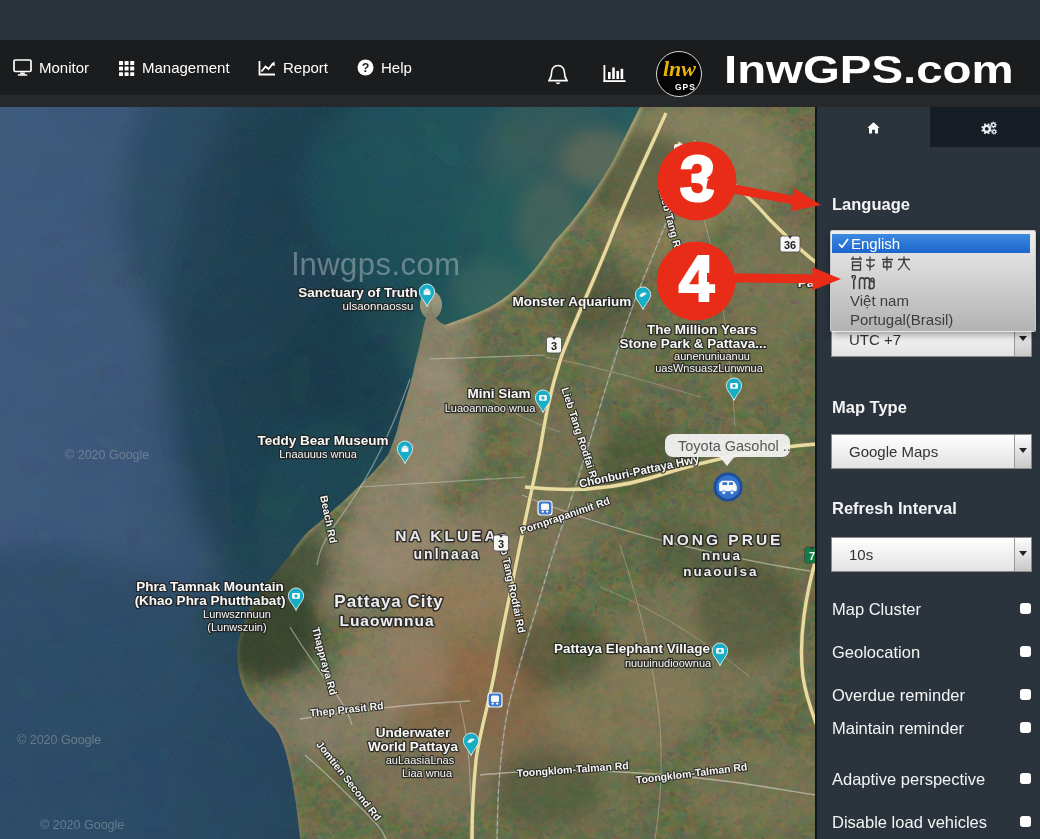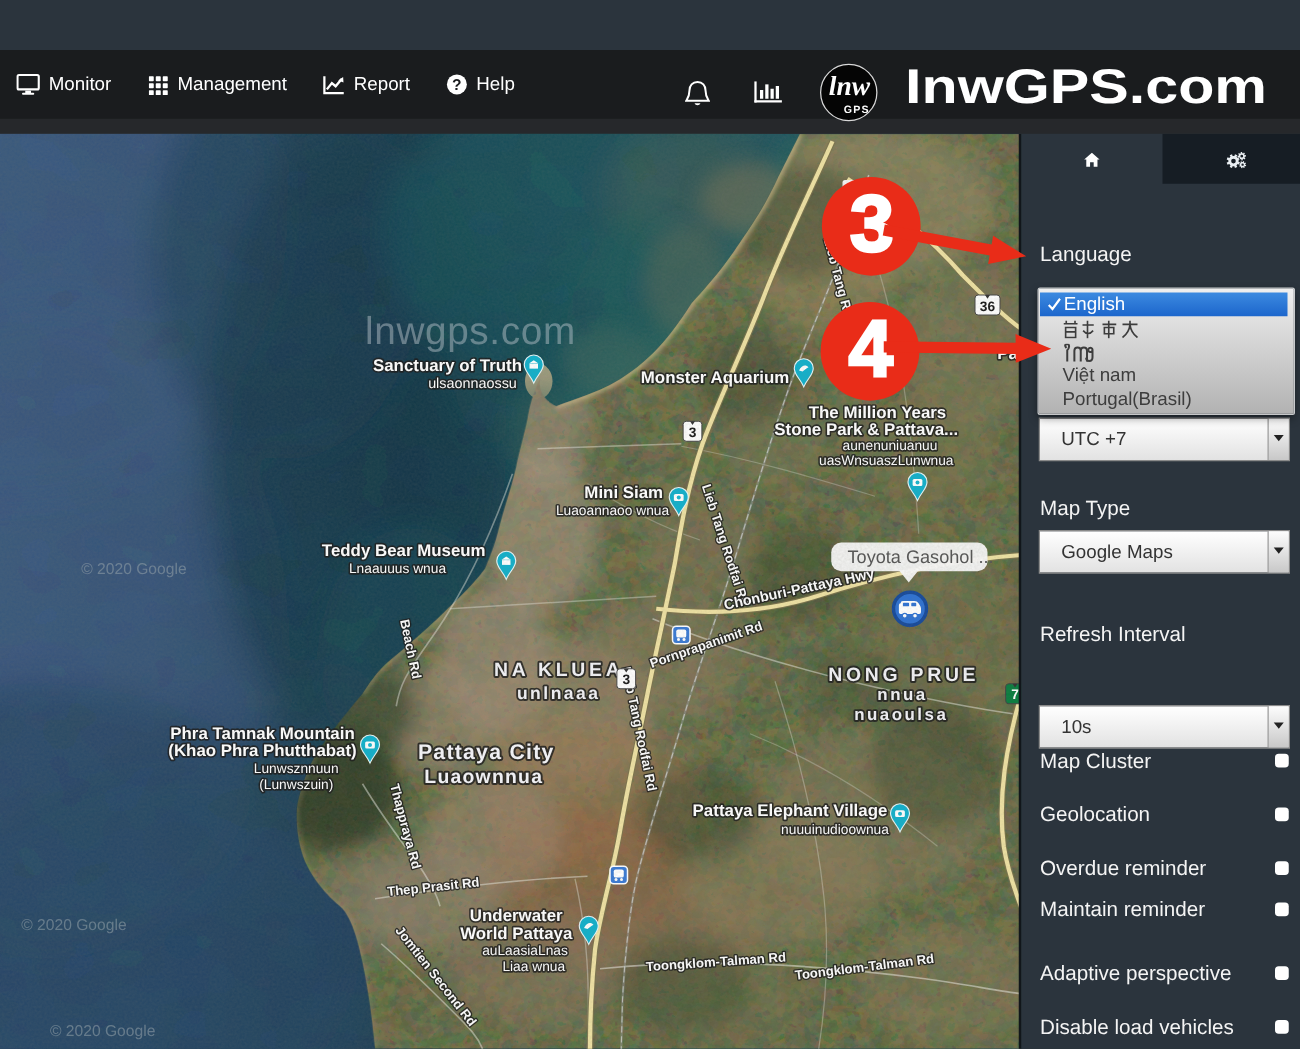--- a/index.html
+++ b/index.html
@@ -8,31 +8,31 @@
   .abs { position:absolute; }
   
   #nav1 { position:absolute; left:0; top:0; width:1040px; height:55px; background:#1a1c1e; z-index:30;margin-top:40px;}
   .mitem { position:absolute; top:0; height:55px; display:flex; align-items:center; color:#fff;
      font-size:15px; }
   .mitem svg { margin-right:7px; }
   #brand { position:absolute; left:724px; top:8px; color:#fff; font-size:39px; font-weight:bold;
      transform:scaleX(1.215); transform-origin:0 0; }
   #logo { position:absolute; left:656px; top:11px; width:46px; height:46px; border-radius:50%;
      background:#050505; border:1.5px solid #d8d8d8; z-index:31;}
-  #logo .lnw { position:absolute; left:6px; top:4px; color:#ffffff; font-size:22px; font-style:italic;
+  #logo .lnw { position:absolute; left:6px; top:4px; color:#eab308; font-size:22px; font-style:italic;
      font-weight:bold; font-family:"Liberation Serif", serif; }
   #logo .gps { position:absolute; left:18px; top:30px; color:#fff; font-size:8.5px; font-weight:bold; letter-spacing:1px;text-align:right;}
   
   #nav2 { position:absolute; left:0; top:55px; width:1040px; height:52px; background:#26282b; z-index:29;}
   
   #sidebar { position:absolute; left:817px; top:107px; width:223px; height:732px; background:#2b343d; z-index:20;}
   #sb-divider { position:absolute; left:815px; top:107px; width:2px; height:732px; background:#11161a; z-index:21;}
   #tabs { position:absolute; left:0; top:0; width:223px; height:40px; }
   #tab2 { position:absolute; left:113px; top:0; width:110px; height:40px; background:#161d24; }
-  .sblabel { position:absolute; color:#f4f4f4; font-size:16.5px; }
+  .sblabel { position:absolute; color:#f4f4f4; font-size:16.5px;font-weight:bold; }
   .sel { position:absolute; left:14px; width:201px; height:35px; background:linear-gradient(#ffffff,#e2e2e2);
      border:1px solid #8a8a8a; color:#333; font-size:15px; }
   .sel .txt { position:absolute; left:17px; top:8px; }
   .sel .btn { position:absolute; right:0; top:0; width:17px; height:33px; border-left:1px solid #9a9a9a;
      background:linear-gradient(#fdfdfd,#c8c8c8); }
   .sel .btn:after { content:""; position:absolute; left:4px; top:13px; border:4.5px solid transparent;
      border-top:5px solid #222; }
   .chkrow { position:absolute; left:15px; width:191px; color:#f4f4f4; font-size:16.5px; }
   .chk { position:absolute; left:188px; top:3px; width:11px; height:11px; background:#fff; border-radius:3px; }
   
@@ -450,31 +450,31 @@
     <svg class="abs" style="left:50px;top:15px;" width="13" height="12" viewBox="0 0 18 16">
         <path d="M9 0 L0.5 7.5 L2.8 7.5 L2.8 15.5 L7 15.5 L7 10.5 L11 10.5 L11 15.5 L15.2 15.5 L15.2 7.5 L17.5 7.5 Z" fill="#fff"></path>
       </svg>
     <svg class="abs" style="left:164px;top:14px;" width="17" height="14.5" viewBox="0 0 20 17">
         <g fill="#e9eef2">
           <path d="M13.24,10.63 L12.34,12.79 L10.80,12.04 L9.61,13.22 L10.35,14.77 L8.18,15.65 L7.62,14.03 L5.94,14.02 L5.37,15.64 L3.21,14.74 L3.96,13.20 L2.78,12.01 L1.23,12.75 L0.35,10.58 L1.97,10.02 L1.98,8.34 L0.36,7.77 L1.26,5.61 L2.80,6.36 L3.99,5.18 L3.25,3.63 L5.42,2.75 L5.98,4.37 L7.66,4.38 L8.23,2.76 L10.39,3.66 L9.64,5.20 L10.82,6.39 L12.37,5.65 L13.25,7.82 L11.63,8.38 L11.62,10.06 Z M9.00,9.20 A2.20,2.20 0 1 0 4.60,9.20 A2.20,2.20 0 1 0 9.00,9.20 Z M18.05,6.62 L17.20,7.64 L16.32,6.93 L15.53,7.35 L15.61,8.47 L14.29,8.59 L14.17,7.47 L13.32,7.20 L12.58,8.05 L11.56,7.20 L12.27,6.32 L11.85,5.53 L10.73,5.61 L10.61,4.29 L11.73,4.17 L12.00,3.32 L11.15,2.58 L12.00,1.56 L12.88,2.27 L13.67,1.85 L13.59,0.73 L14.91,0.61 L15.03,1.73 L15.88,2.00 L16.62,1.15 L17.64,2.00 L16.93,2.88 L17.35,3.67 L18.47,3.59 L18.59,4.91 L17.47,5.03 L17.20,5.88 Z M15.90,4.60 A1.30,1.30 0 1 0 13.30,4.60 A1.30,1.30 0 1 0 15.90,4.60 Z M18.77,13.06 L18.45,14.10 L17.54,13.89 L17.07,14.46 L17.46,15.31 L16.50,15.82 L16.01,15.03 L15.27,15.10 L14.94,15.97 L13.90,15.65 L14.11,14.74 L13.54,14.27 L12.69,14.66 L12.18,13.70 L12.97,13.21 L12.90,12.47 L12.03,12.14 L12.35,11.10 L13.26,11.31 L13.73,10.74 L13.34,9.89 L14.30,9.38 L14.79,10.17 L15.53,10.10 L15.86,9.23 L16.90,9.55 L16.69,10.46 L17.26,10.93 L18.11,10.54 L18.62,11.50 L17.83,11.99 L17.90,12.73 Z M16.50,12.60 A1.10,1.10 0 1 0 14.30,12.60 A1.10,1.10 0 1 0 16.50,12.60 Z" fill-rule="evenodd"></path>
         </g>
       </svg>
   </div>
   <div class="sblabel" style="left:15px;top:88px;">Language</div>
-  <div class="sel" style="top:227px;">
+  <div class="sel" style="top:215px;">
       <span class="txt">UTC +7</span>
       <span class="btn"></span>
     </div>
   <div class="sblabel" style="left:15px;top:291px;">Map Type</div>
-  <div class="sel" style="top:317px;">
+  <div class="sel" style="top:327px;">
       <span class="txt">Google Maps</span>
       <span class="btn"></span>
     </div>
   <div class="sblabel" style="left:15px;top:392px;">Refresh Interval</div>
-  <div class="sel" style="top:430px;margin-top:27px;">
+  <div class="sel" style="top:430px;">
       <span class="txt">10s</span>
       <span class="btn"></span>
     </div>
   <div class="chkrow" style="top:536px;">Geolocation<span class="chk"></span></div>
   <div class="chkrow" style="top:493px;">Map Cluster<span class="chk"></span></div>
   <div class="chkrow" style="top:579px;">Overdue reminder<span class="chk"></span></div>
   <div class="chkrow" style="top:612px;">Maintain reminder<span class="chk"></span></div>
   <div class="chkrow" style="top:663px;">Adaptive perspective<span class="chk"></span></div>
   <div class="chkrow" style="top:706px;">Disable load vehicles<span class="chk"></span></div>
 </div>

